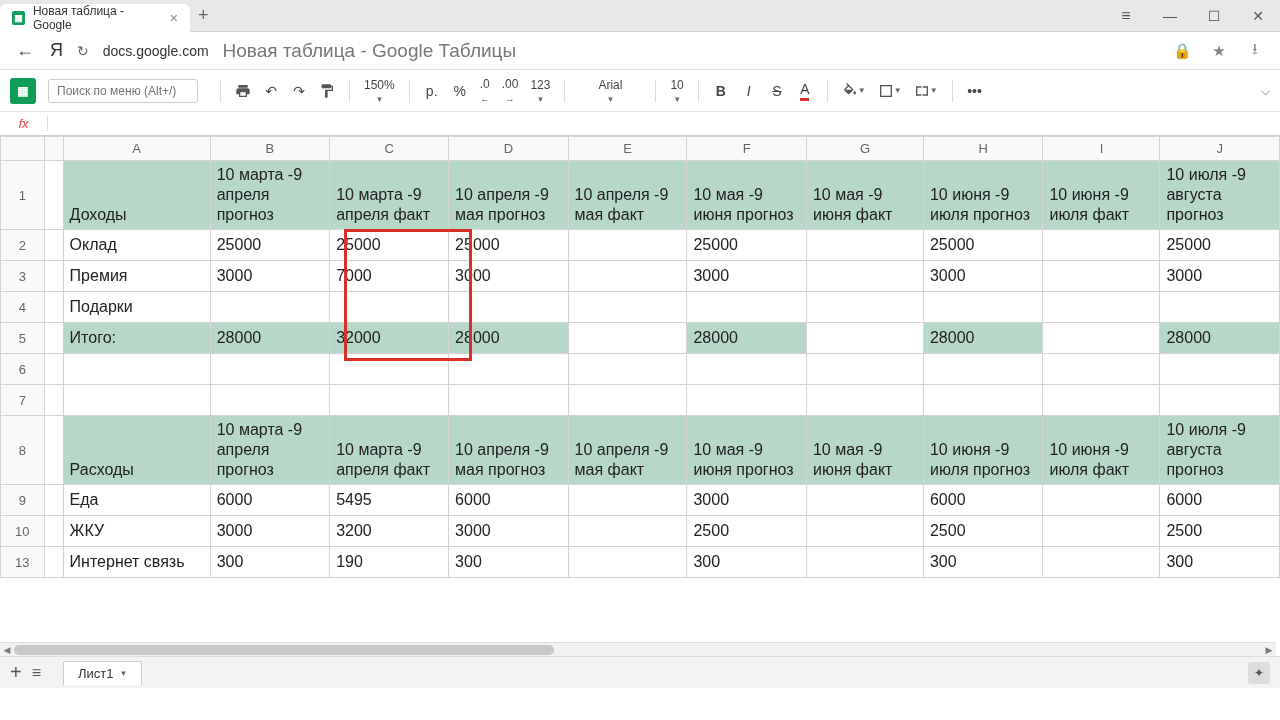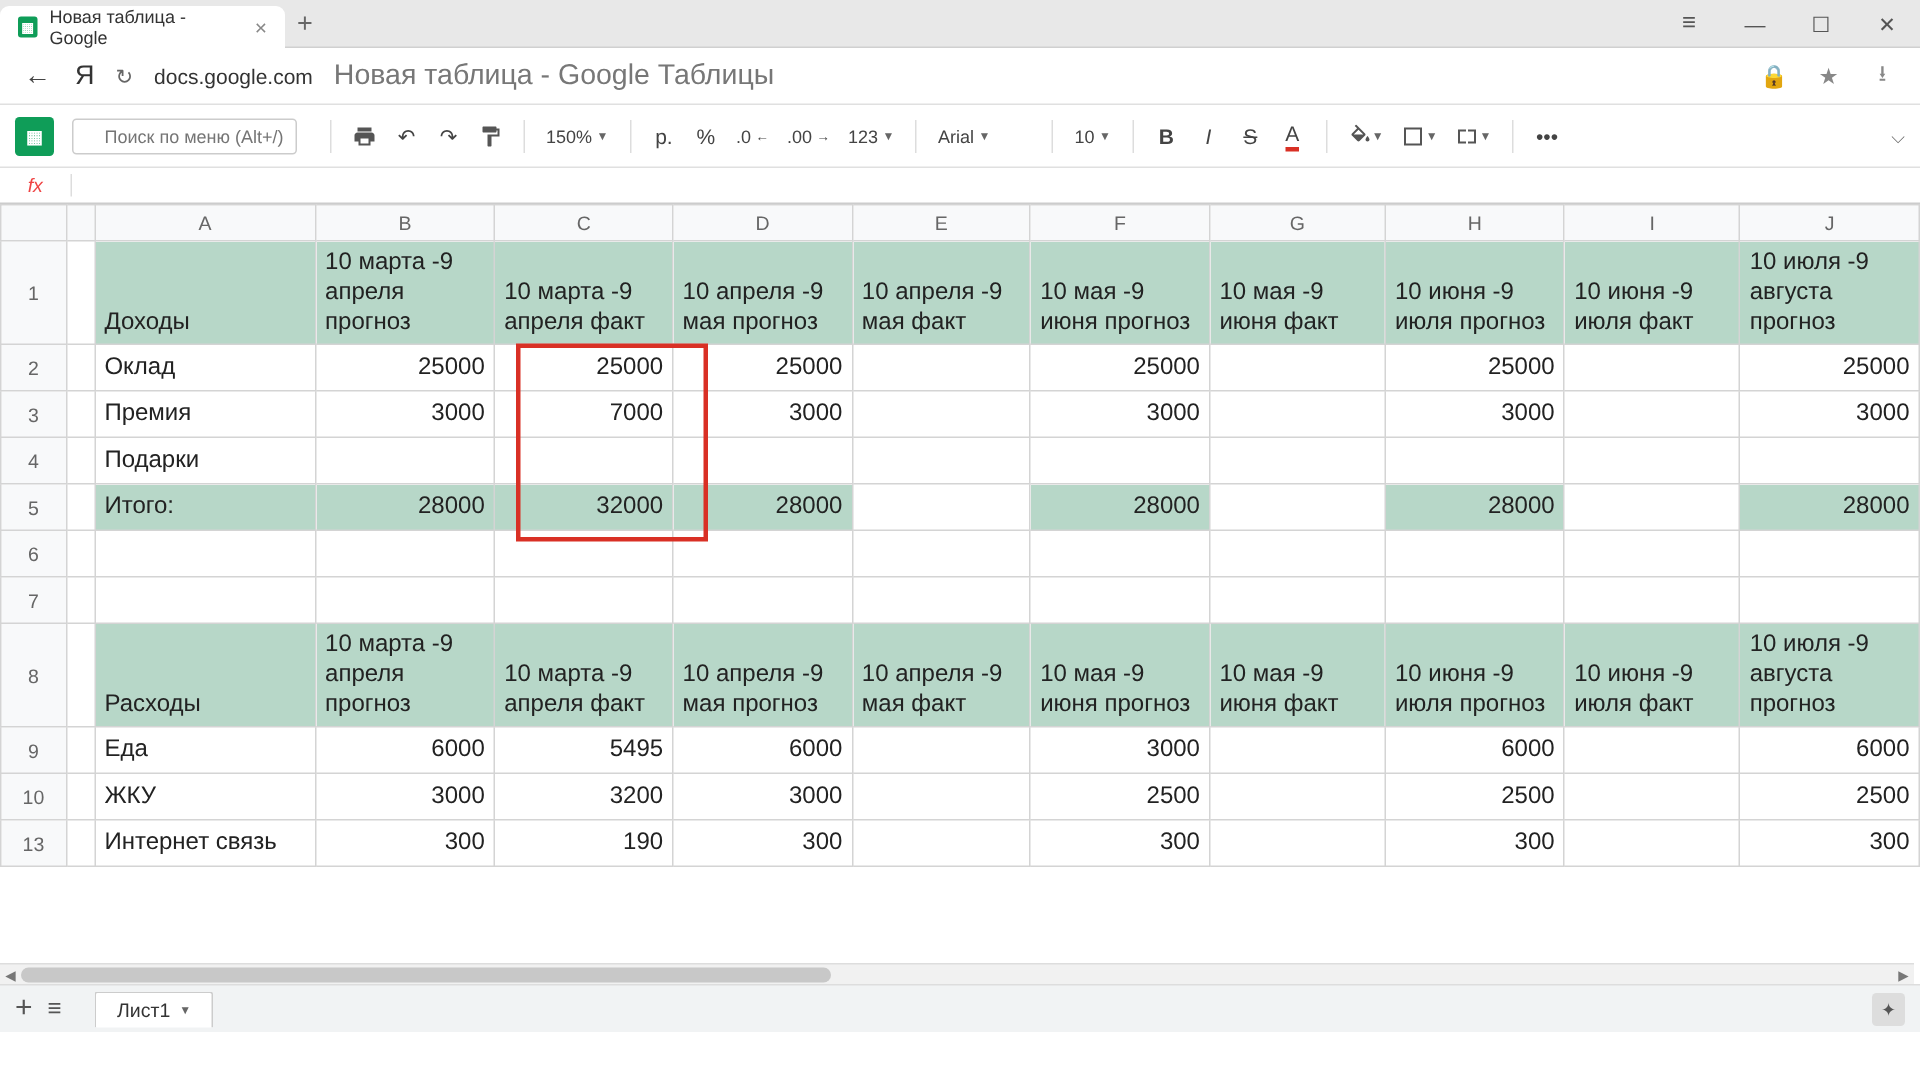--- a/index.html
+++ b/index.html
@@ -15,40 +15,40 @@
 .addrbar { height: 38px; display: flex; align-items: center; padding: 0 14px; gap: 14px; border-bottom: 1px solid #e0e0e0; }
 .addrbar .nav-btn { color: #444; font-size: 18px; width: 22px; text-align: center; }
 .addrbar .ya { font-family: Arial; font-size: 18px; color: #333; }
 .addrbar .reload { font-size: 14px; color: #666; }
 .addrbar .url-host { font-size: 14px; color: #333; }
 .addrbar .url-title { font-size: 19px; color: #777; }
 .addrbar .spacer { flex: 1; }
 .addrbar .right-icon { color: #888; font-size: 15px; width: 22px; text-align: center; }
 .toolbar { height: 42px; border-bottom: 1px solid #e0e0e0; display: flex; align-items: center; padding: 0 10px; gap: 4px; }
 .sheets-logo { width: 26px; height: 26px; background: #0f9d58; border-radius: 3px; margin-right: 8px; display: flex; align-items: center; justify-content: center; color: #fff; font-size: 12px; font-weight: bold; }
-.menu-search { border: 1px solid #ccc; border-radius: 3px; padding: 3px 8px; font-size: 12px; color: #888; width: 150px; height: 24px; margin-right: 12px; text-align: right; }
+.menu-search { border: 1px solid #ccc; border-radius: 3px; padding: 3px 8px; font-size: 12px; color: #888; width: 150px; height: 24px; margin-right: 12px; }
 .tbtn { min-width: 24px; height: 24px; display: flex; align-items: center; justify-content: center; color: #444; font-size: 14px; padding: 0 4px; }
 .tsep { width: 1px; height: 22px; background: #ddd; margin: 0 6px; }
-.tlabel { font-size: 12px; color: #444; padding: 0 4px; display: flex; align-items: center; gap: 3px; }
+.tlabel { font-size: 12px; color: #444; padding: 0 4px; display: flex; align-items: center; gap: 3px; flex-direction: column; }
 .dropdown-caret { font-size: 8px; color: #666; }
 .toolbar .collapse { margin-left: auto; font-size: 12px; color: #666; }
 .fxbar { height: 24px; border-bottom: 1px solid #ccc; display: flex; align-items: center; }
 .fxbar .fx { width: 48px; text-align: center; font-style: italic; color: #ef4444; font-size: 13px; border-right: 1px solid #ddd; }
 .sheet-area { position: relative; height: 552px; overflow: hidden; }
 .grid { border-collapse: collapse; table-layout: fixed; }
 .grid td, .grid th { border: 1px solid #d4d4d4; font-size: 16px; color: #222; vertical-align: middle; padding: 2px 6px; background: #fff; overflow: hidden; white-space: nowrap; }
 .grid .colhdr { background: #f8f9fa; text-align: center; font-size: 13px; color: #666; font-weight: normal; height: 24px; }
 .grid .rowhdr { background: #f8f9fa; text-align: center; font-size: 13px; color: #666; width: 46px; }
 .grid .corner { background: #f8f9fa; width: 46px; }
 .colA { width: 20px; }
 .colB { width: 150px; }
 .colW { width: 127px; }
 .hdr-cell { background: #b7d7c8 !important; vertical-align: bottom !important; white-space: normal !important; line-height: 1.25; padding: 4px 6px !important; }
 .green-cell { background: #b7d7c8 !important; }
-.num { text-align: right; }
+.num { }
 .tall-row td { height: 68px; }
 .data-row td { height: 31px; }
 .red-box { position: absolute; border: 3px solid #d93025; pointer-events: none; }
 .hscroll { position: absolute; bottom: 32px; left: 0; right: 4px; height: 14px; background: #f1f1f1; border-top: 1px solid #ddd; }
 .hscroll .thumb { position: absolute; left: 14px; width: 540px; top: 2px; height: 10px; background: #c8c8c8; border-radius: 5px; }
 .hscroll .arrow { position: absolute; width: 14px; top: 0; height: 14px; display: flex; align-items: center; justify-content: center; font-size: 9px; color: #777; }
 .sheettabs { position: absolute; bottom: 0; left: 0; right: 0; height: 32px; background: #f1f3f4; border-top: 1px solid #ddd; display: flex; align-items: center; padding: 0 10px; gap: 10px; }
 .sheettabs .plus { font-size: 20px; color: #555; }
 .sheettabs .menu { font-size: 16px; color: #555; }
 .sheettabs .tab-item { background: #fff; border: 1px solid #ccc; border-bottom: none; padding: 4px 14px; font-size: 13px; color: #333; border-radius: 2px 2px 0 0; display: flex; align-items: center; gap: 6px; margin-left: 12px; }

